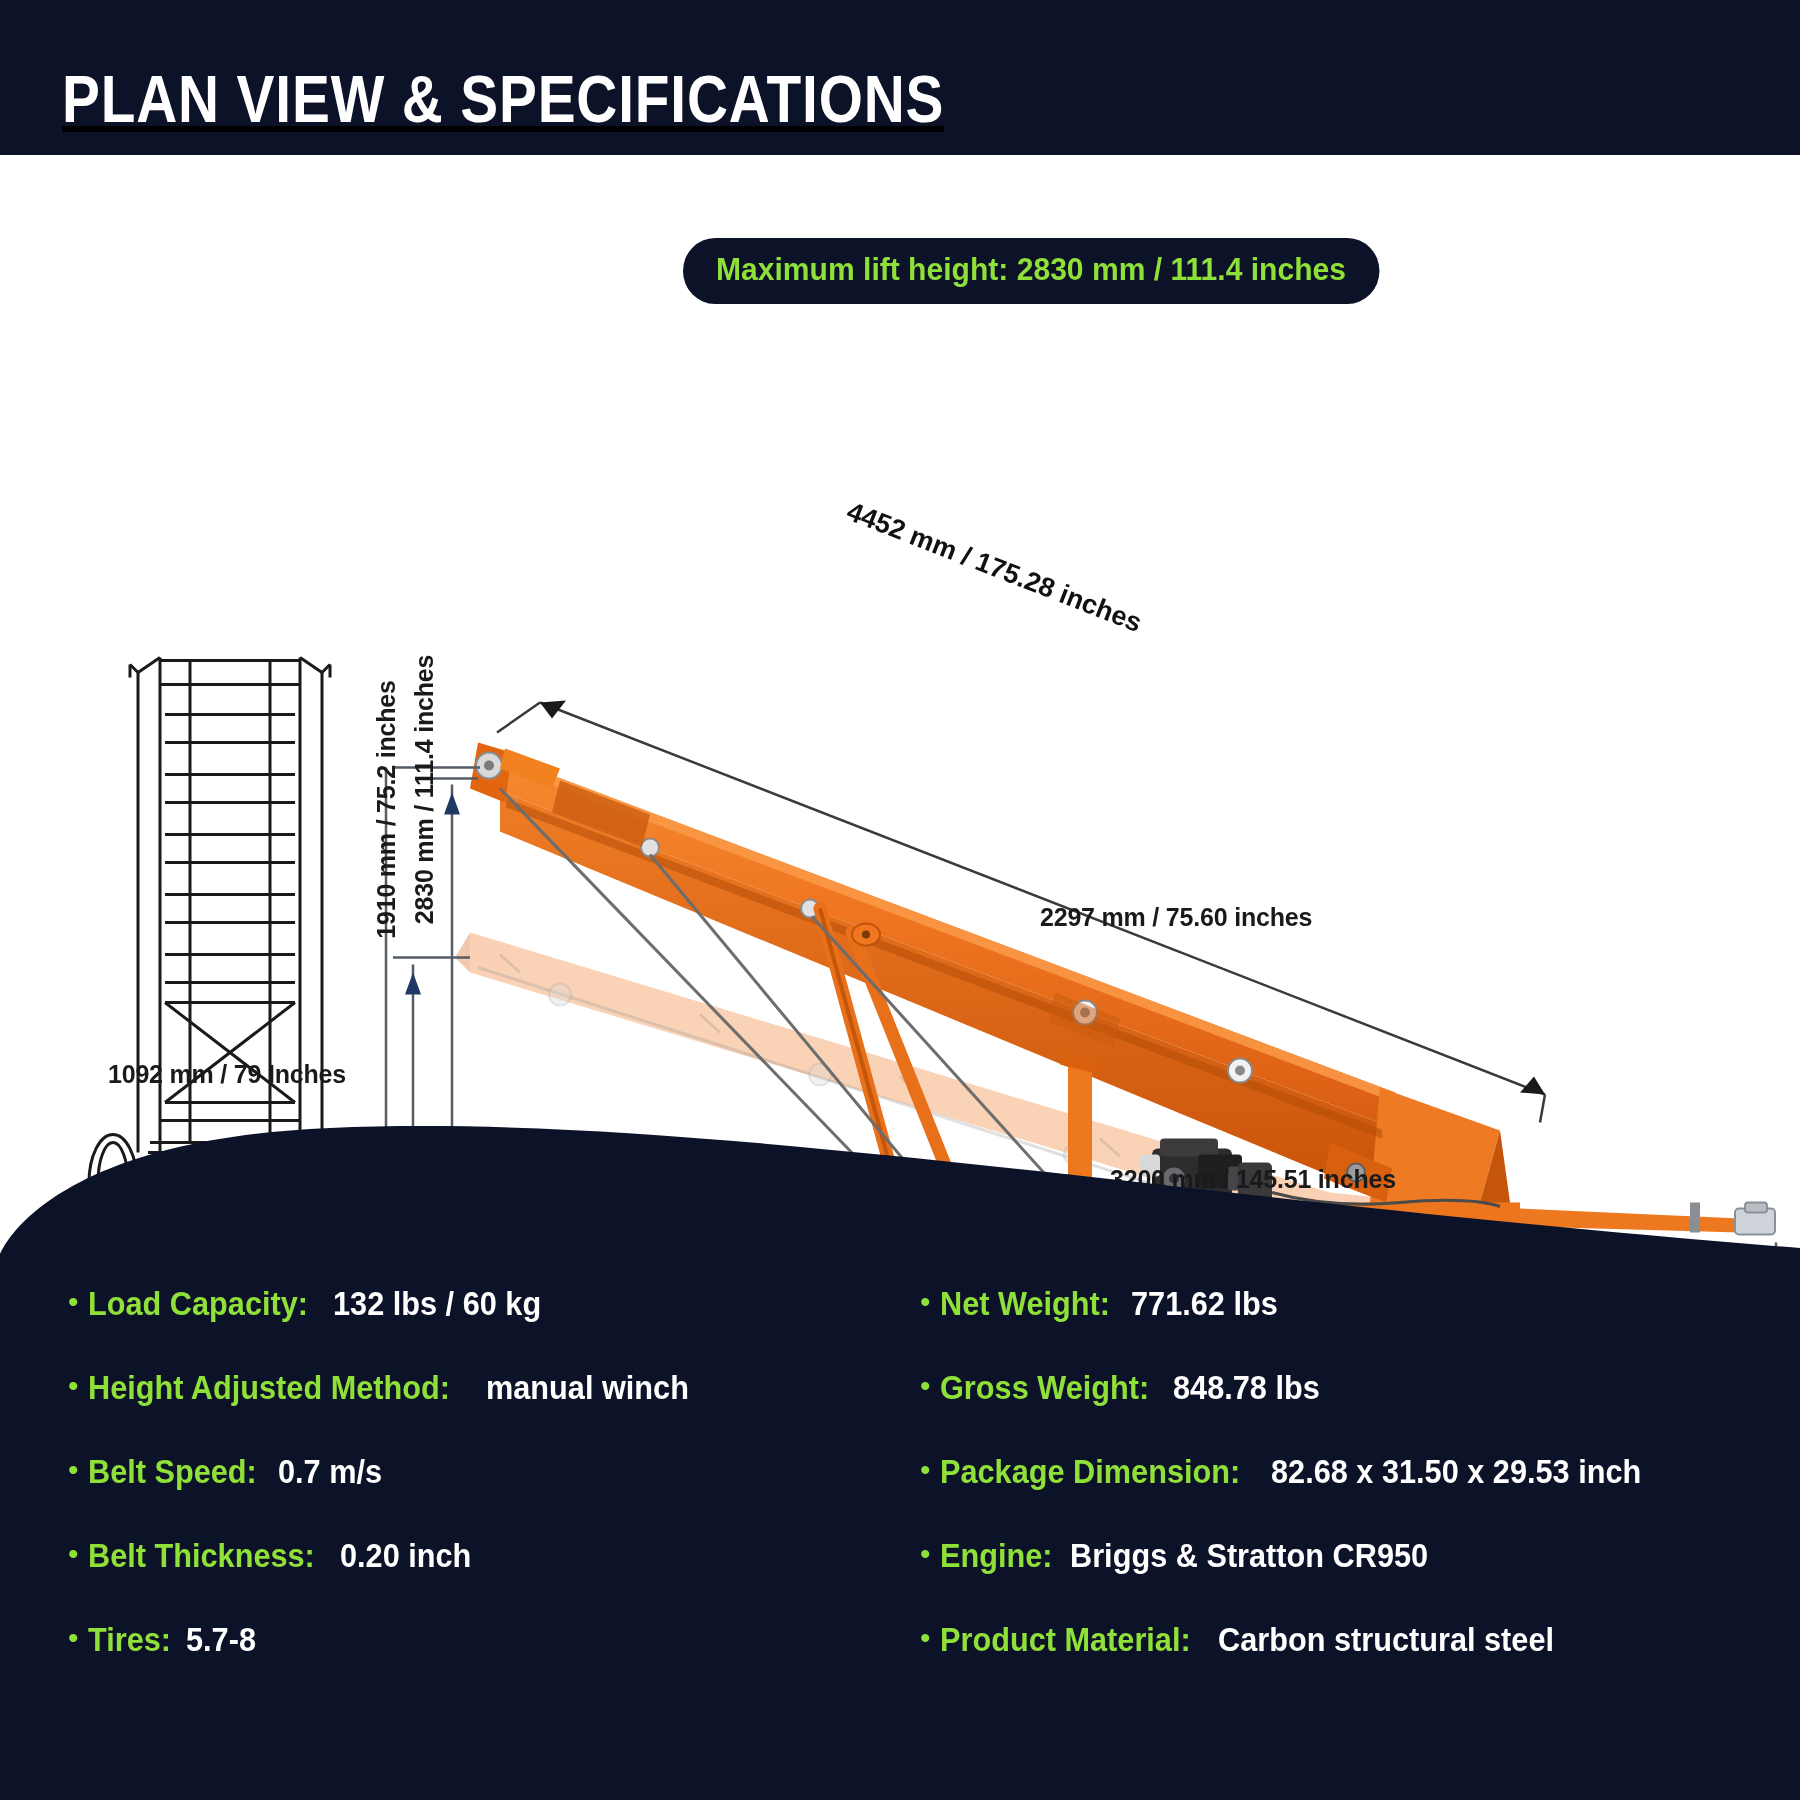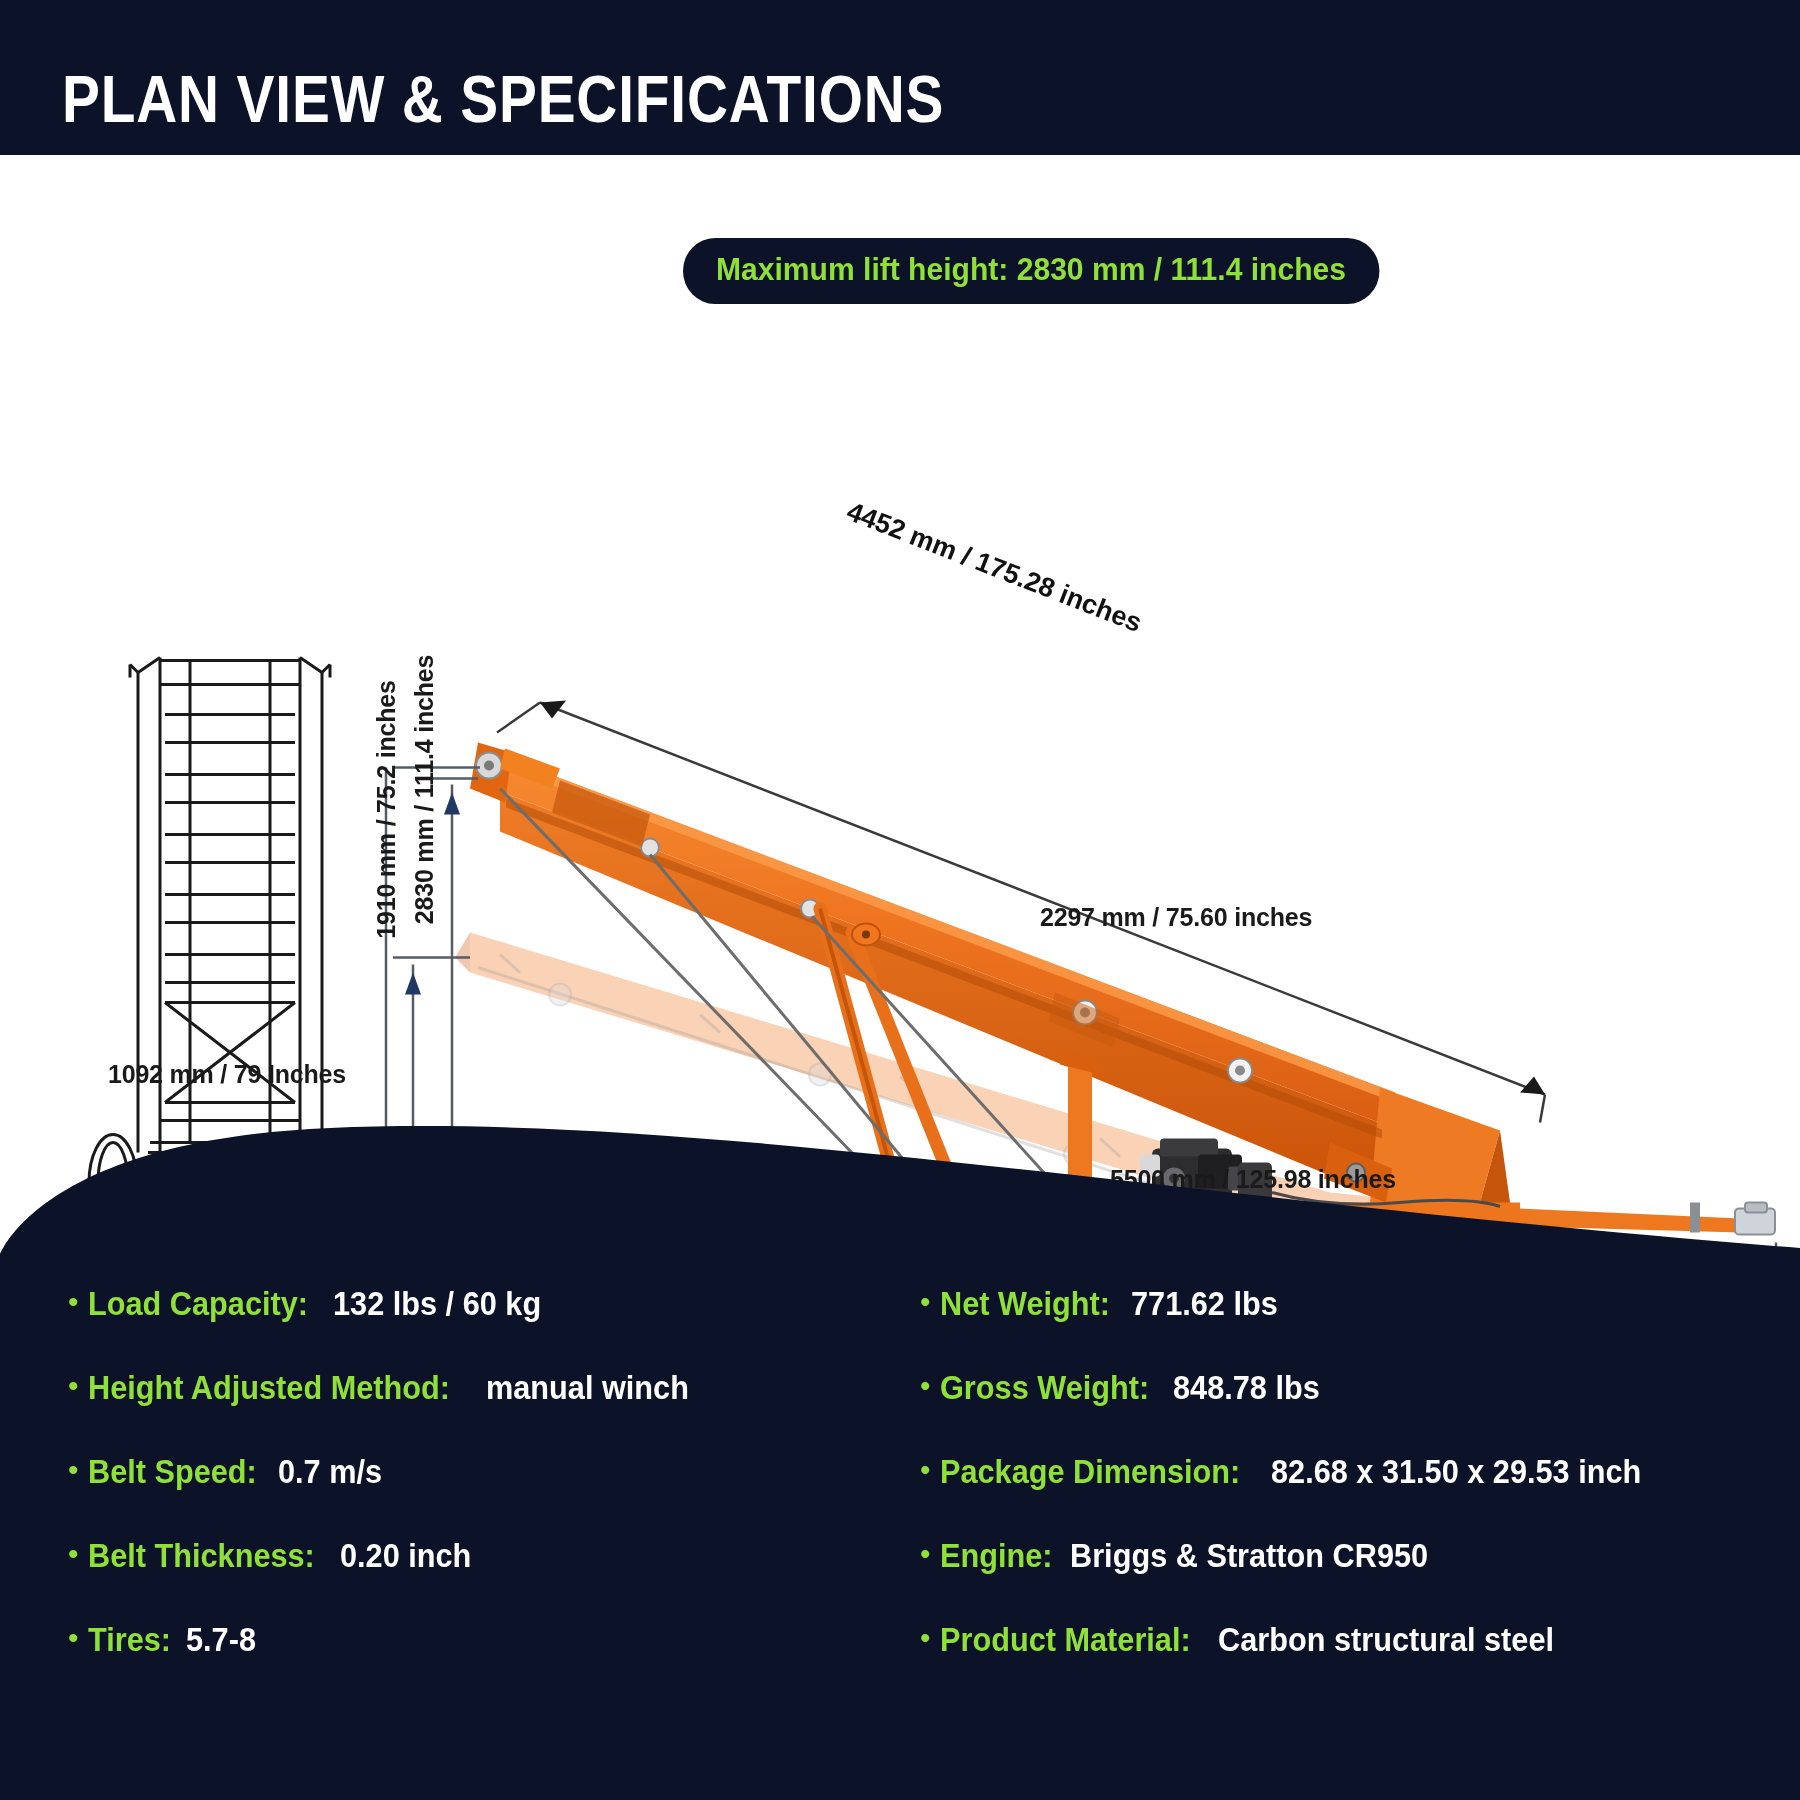--- a/index.html
+++ b/index.html
@@ -10,21 +10,21 @@
     background:#ffffff;
     overflow:hidden;
     position:relative;
   }
   #page { position:relative; width:1800px; height:1800px; background:#ffffff; overflow:hidden; }
 
   
   .header-bar{
     position:absolute; left:0; top:0; width:1800px; height:197px;
     background:#0c1227;
-    display:flex; align-items:center;
+    display:flex; align-items:center;text-decoration:underline;
   }
   .header-title{
     color:#ffffff;
     font-size:66px;
     font-weight:bold;
     letter-spacing:1px;
     transform:scaleX(0.86);
     transform-origin:left center;
     margin-left:62px;
     white-space:nowrap;
@@ -389,21 +389,21 @@
     <div class="dim" style="left:108px; top:905px;">1092 mm / 79 Inches</div>
 
     <div class="dim vert" style="left:424px; top:620px; transform:rotate(-90deg) translate(-50%,0); transform-origin:left center;">2830 mm / 111.4 inches</div>
 
     <div class="dim vert" style="left:386px; top:640px; transform:rotate(-90deg) translate(-50%,0); transform-origin:left center;">1910 mm / 75.2 inches</div>
 
     <div class="dim-diag" style="left:848px; top:340px; transform:rotate(21.3deg);">4452 mm / 175.28 inches</div>
 
     <div class="dim" style="left:1040px; top:748px;">2297 mm / 75.60 inches</div>
 
-    <div class="dim" style="left:1110px; top:1010px;">5500 mm / 125.98 inches</div>
+    <div class="dim" style="left:1110px; top:1010px;">3200 mm / 145.51 inches</div>
   </div>
 
   <div class="lift-badge">Maximum lift height: 2830 mm / 111.4 inches</div>
 
   <svg class="bottom-panel" viewBox="0 0 1800 1800" preserveAspectRatio="none">
     <path d="M0 1255
              C 0 1255, 40 1140, 330 1128
              C 700 1112, 1180 1200, 1800 1248
              L 1800 1800 L 0 1800 Z" fill="#0c1227"></path>
   </svg>

